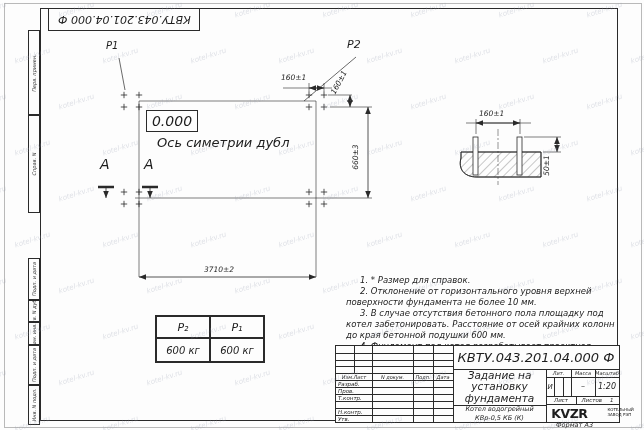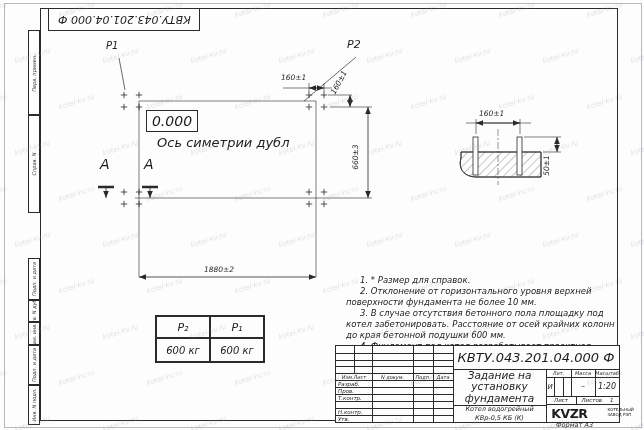--- a/index.html
+++ b/index.html
@@ -132,21 +132,21 @@
       <path d="M524 137 H561 M543 152 H561" stroke-width="0.6"></path>
       <path d="M557 137 V152" marker-start="url(#ar)" marker-end="url(#ar)"></path>
     </g>
   </svg>
 
   <span class="lbl" style="left:106px;top:41px;font-size:10px">Р1</span>
   <span class="lbl" style="left:347px;top:39px;font-size:11px">Р2</span>
   <span class="lbl" style="left:281px;top:74px;font-size:7.5px">160±1</span>
   <span class="lbl rot" style="left:333px;top:90px;font-size:7.5px;transform:rotate(-62deg)">160±1</span>
   <span class="lbl rot" style="left:356px;top:166px;font-size:7.5px;transform:rotate(-90deg)">660±3</span>
-  <span class="lbl" style="left:204px;top:266px;font-size:7.5px">1880±2</span>
+  <span class="lbl" style="left:204px;top:266px;font-size:7.5px">3710±2</span>
   <div class="box" style="left:146px;top:110px;width:52px;height:22px;background:#fdfdfd">
     <span class="lbl" style="position:static;font-size:14px">0.000</span>
   </div>
   <span class="lbl" style="left:157px;top:136px;font-size:13px">Ось симетрии дубл</span>
   <span class="lbl" style="left:100px;top:157px;font-size:14px">А</span>
   <span class="lbl" style="left:144px;top:157px;font-size:14px">А</span>
 
   <span class="lbl" style="left:479px;top:110px;font-size:7.5px">160±1</span>
   <span class="lbl rot" style="left:547px;top:172px;font-size:7.5px;transform:rotate(-90deg)">50±1</span>
 

